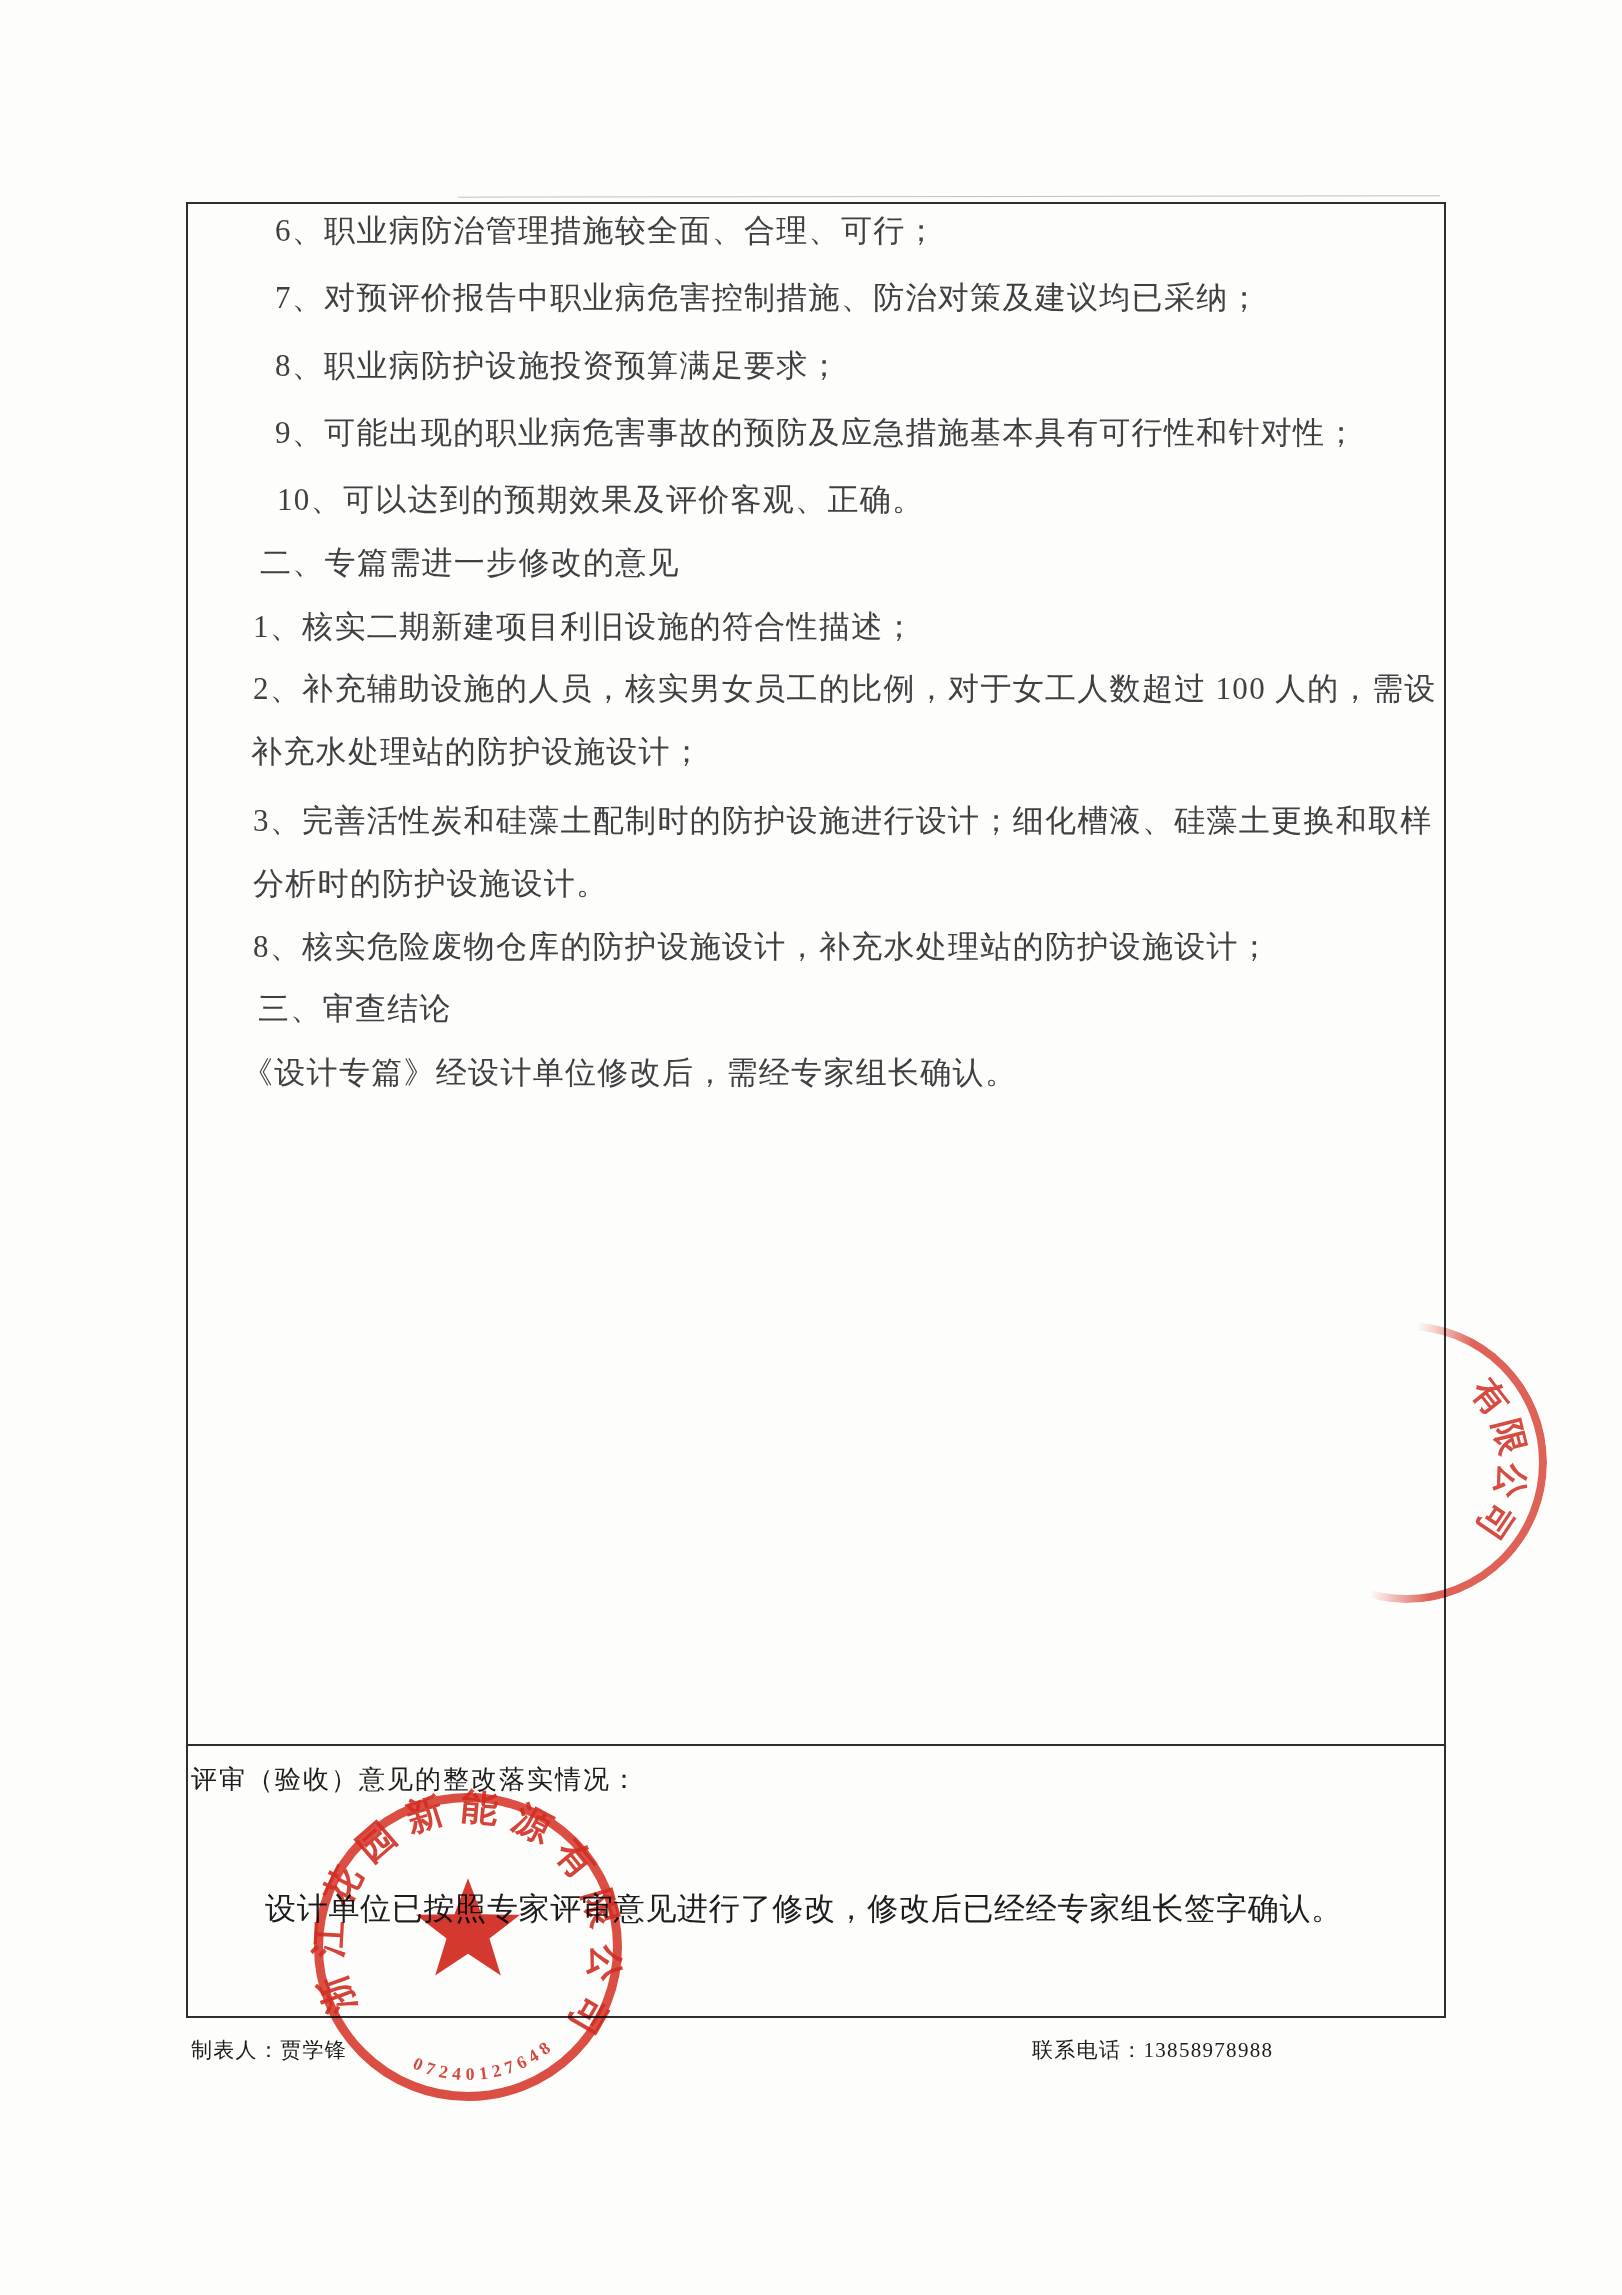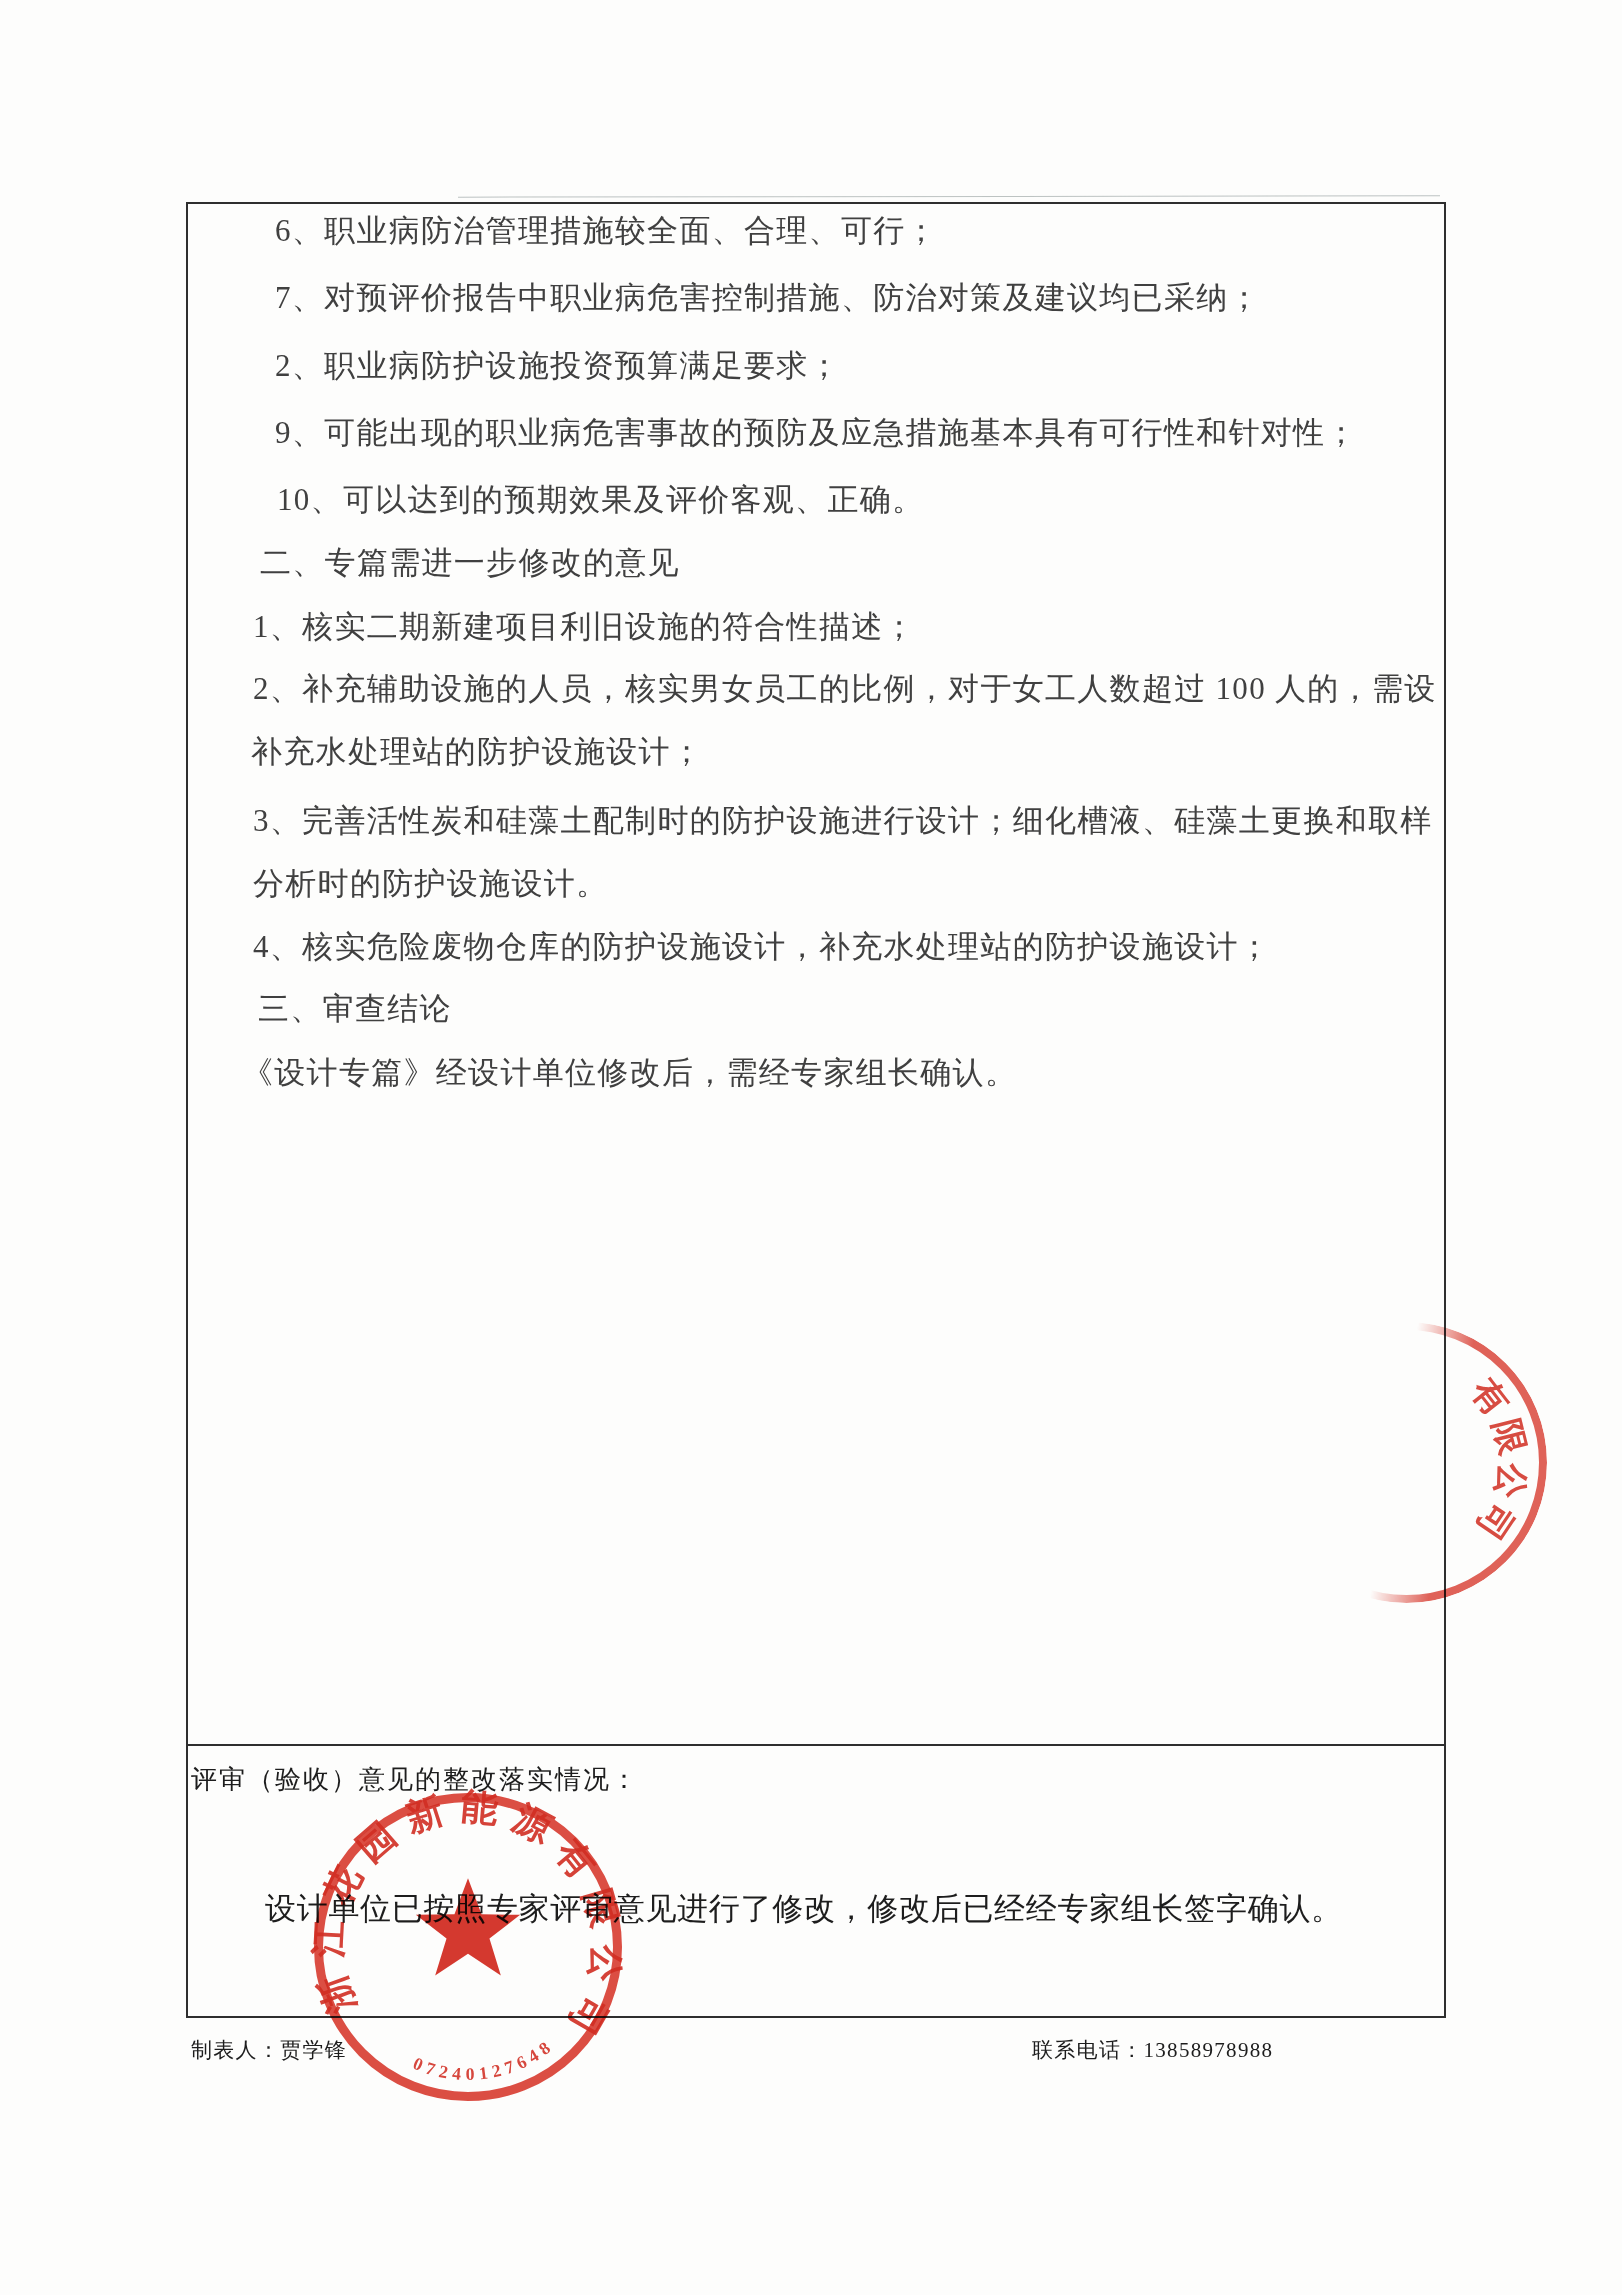--- a/index.html
+++ b/index.html
@@ -85,30 +85,30 @@
 
 <div class="page">
 
   <div class="top-ghost-line"></div>
   <div class="table-frame"></div>
   <div class="table-divider"></div>
 
   <div>
     <div class="tline l0">6、职业病防治管理措施较全面、合理、可行；</div>
     <div class="tline l1">7、对预评价报告中职业病危害控制措施、防治对策及建议均已采纳；</div>
-    <div class="tline l2">2、职业病防护设施投资预算满足要求；</div>
+    <div class="tline l2">8、职业病防护设施投资预算满足要求；</div>
     <div class="tline l3">9、可能出现的职业病危害事故的预防及应急措施基本具有可行性和针对性；</div>
     <div class="tline l4">10、可以达到的预期效果及评价客观、正确。</div>
     <div class="tline l5">二、专篇需进一步修改的意见</div>
     <div class="tline l6">1、核实二期新建项目利旧设施的符合性描述；</div>
     <div class="tline l7">2、补充辅助设施的人员，核实男女员工的比例，对于女工人数超过 100 人的，需设</div>
     <div class="tline l8">补充水处理站的防护设施设计；</div>
     <div class="tline l9">3、完善活性炭和硅藻土配制时的防护设施进行设计；细化槽液、硅藻土更换和取样</div>
     <div class="tline l10">分析时的防护设施设计。</div>
-    <div class="tline l11">4、核实危险废物仓库的防护设施设计，补充水处理站的防护设施设计；</div>
+    <div class="tline l11">8、核实危险废物仓库的防护设施设计，补充水处理站的防护设施设计；</div>
     <div class="tline l12">三、审查结论</div>
     <div class="tline l13">《设计专篇》经设计单位修改后，需经专家组长确认。</div>
   </div>
 
   <div>
     <div class="rect-title">评审（验收）意见的整改落实情况：</div>
     <div class="rect-statement">设计单位已按照专家评审意见进行了修改，修改后已经经专家组长签字确认。</div>
   </div>
 
   <div class="footer-row">

